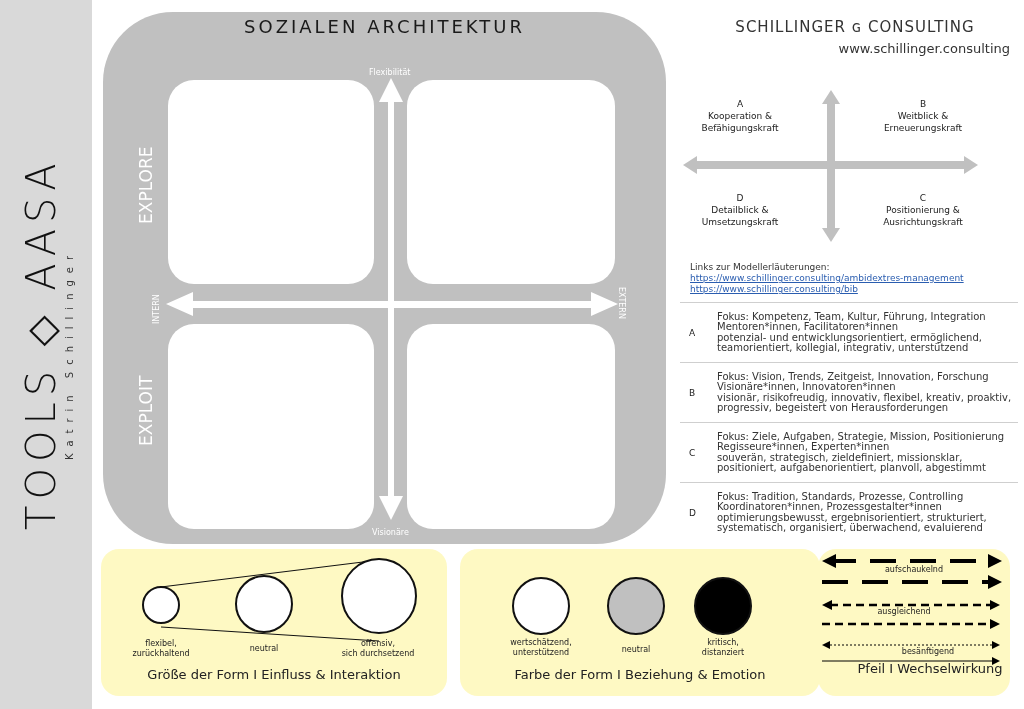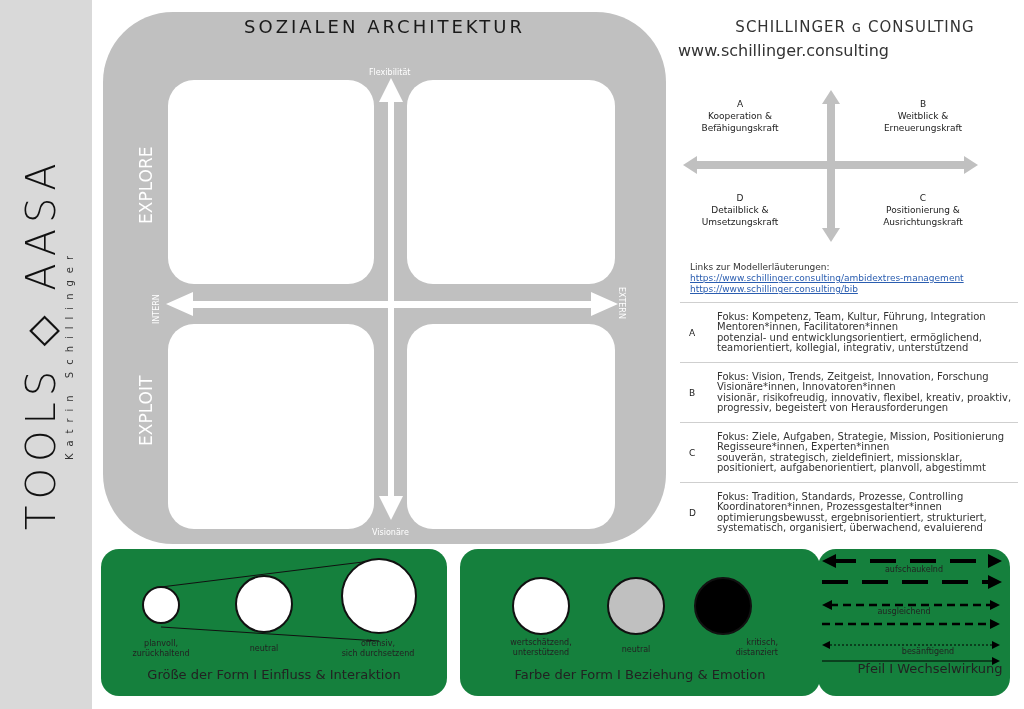--- a/index.html
+++ b/index.html
@@ -6,29 +6,29 @@
   body { width: 1024px; height: 709px; background: #ffffff; position: relative; overflow: hidden; font-family: "DejaVu Sans", sans-serif; color: #222; }
   .sidebar { position: absolute; left: 0; top: 0; width: 92px; height: 709px; background: #d9d9d9; }
   .side-title { position: absolute; left: 18px; top: 530px; transform: rotate(-90deg); transform-origin: left top; white-space: nowrap; font-family: "DejaVu Sans", sans-serif; font-weight: 300; font-size: 40px; letter-spacing: 6px; color: #111; width: 360px; }
   .side-author { position: absolute; left: 64px; top: 460px; transform: rotate(-90deg); transform-origin: left top; white-space: nowrap; font-size: 10px; letter-spacing: 7px; color: #333; }
   .main-frame { position: absolute; left: 103px; top: 12px; width: 563px; height: 532px; background: #c0c0c0; border-radius: 70px; }
   .title { position: absolute; left: 103px; top: 15px; width: 563px; text-align: center; font-size: 18px; letter-spacing: 3px; line-height: 24px; color: #1a1a1a; }
   .quad { position: absolute; background: #fff; border-radius: 26px; }
   .axis-label { position: absolute; color: #fff; font-size: 8px; }
   .side-word { position: absolute; color: #fff; font-size: 17px; transform: rotate(-90deg); transform-origin: left top; white-space: nowrap; }
   .brand { position: absolute; left: 700px; top: 18px; width: 310px; text-align: center; font-size: 15px; letter-spacing: 1px; color: #333; }
-  .brand-url { position: absolute; left: 678px; top: 41px; width: 310px; text-align: left; font-size: 16px; color: #333; }
+  .brand-url { position: absolute; left: 700px; top: 41px; width: 310px; text-align: right; font-size: 13px; color: #333; }
   .mini-lbl { position: absolute; font-size: 9px; line-height: 12px; text-align: center; color: #222; width: 130px; }
   .links { position: absolute; left: 690px; top: 262px; font-size: 9px; line-height: 11px; color: #333; }
   .links a { color: #2a5db0; text-decoration: underline; display: block; }
   .legend-table { position: absolute; left: 680px; top: 302px; width: 338px; }
   .legend-row { display: flex; align-items: center; border-top: 1.5px solid #cfcfcf; padding: 4px 0 4px 0; height: 60px; }
   .legend-row .letter { width: 37px; padding-left: 9px; font-size: 9px; color: #222; }
   .legend-row .desc { font-size: 10px; line-height: 10.5px; color: #333; }
-  .panel { position: absolute; background: #15803d; border-radius: 18px; }
+  .panel { position: absolute; background: #fef9c3; border-radius: 18px; }
   .panel-title { position: absolute; width: 100%; text-align: center; font-size: 13px; color: #222; }
   .circ { position: absolute; border-radius: 50%; border: 2px solid #111; background: #fff; }
   .plabel { position: absolute; font-size: 8px; line-height: 10px; text-align: center; color: #222; width: 110px; }
 </style>
 </head>
 <body>
 
 <div class="sidebar">
   <div class="side-title">TOOLS ◇ AASA</div>
   <div class="side-author">Katrin Schillinger</div>
@@ -139,21 +139,21 @@
 
 <div class="panel" style="left:101px;top:549px;width:346px;height:147px;">
   <svg style="position:absolute;left:0;top:0;" width="346" height="147">
     <line x1="60" y1="38" x2="278" y2="11" stroke="#111" stroke-width="1"></line>
     <line x1="60" y1="78" x2="278" y2="92" stroke="#111" stroke-width="1"></line>
   </svg>
   <div class="circ" style="left:41px;top:37px;width:38px;height:38px;"></div>
   <div class="circ" style="left:134px;top:26px;width:58px;height:58px;"></div>
   <div class="circ" style="left:240px;top:9px;width:76px;height:76px;"></div>
   <div class="plabel" style="left:5px;top:90px;">
-      <div>planvoll,</div>
+      <div>flexibel,</div>
       <div>zurückhaltend</div>
     </div>
   <div class="plabel" style="left:108px;top:95px;">
       <div>neutral</div>
     </div>
   <div class="plabel" style="left:222px;top:90px;">
       <div>offensiv,</div>
       <div>sich durchsetzend</div>
     </div>
   <div class="panel-title" style="top:118px;">Größe der Form I Einfluss &amp; Interaktion</div>
@@ -163,21 +163,21 @@
   <div class="circ" style="left:52px;top:28px;width:58px;height:58px;background:#fff;"></div>
   <div class="circ" style="left:147px;top:28px;width:58px;height:58px;background:#c0c0c0;"></div>
   <div class="circ" style="left:234px;top:28px;width:58px;height:58px;background:#000;"></div>
   <div class="plabel" style="left:26px;top:89px;">
       <div>wertschätzend,</div>
       <div>unterstützend</div>
     </div>
   <div class="plabel" style="left:121px;top:96px;">
       <div>neutral</div>
     </div>
-  <div class="plabel" style="left:208px;top:89px;text-align:right;">
+  <div class="plabel" style="left:208px;top:89px;">
       <div>kritisch,</div>
       <div>distanziert</div>
     </div>
   <div class="panel-title" style="top:118px;">Farbe der Form I Beziehung &amp; Emotion</div>
 </div>
 
 <div class="panel" style="left:818px;top:549px;width:192px;height:147px;">
   <svg style="position:absolute;left:0;top:0;" width="192" height="147">
     <line x1="12" y1="12" x2="176" y2="12" stroke="#000" stroke-width="4" stroke-dasharray="26,14"></line>
     <polygon points="4,12 18,5 18,19" fill="#000"></polygon>

